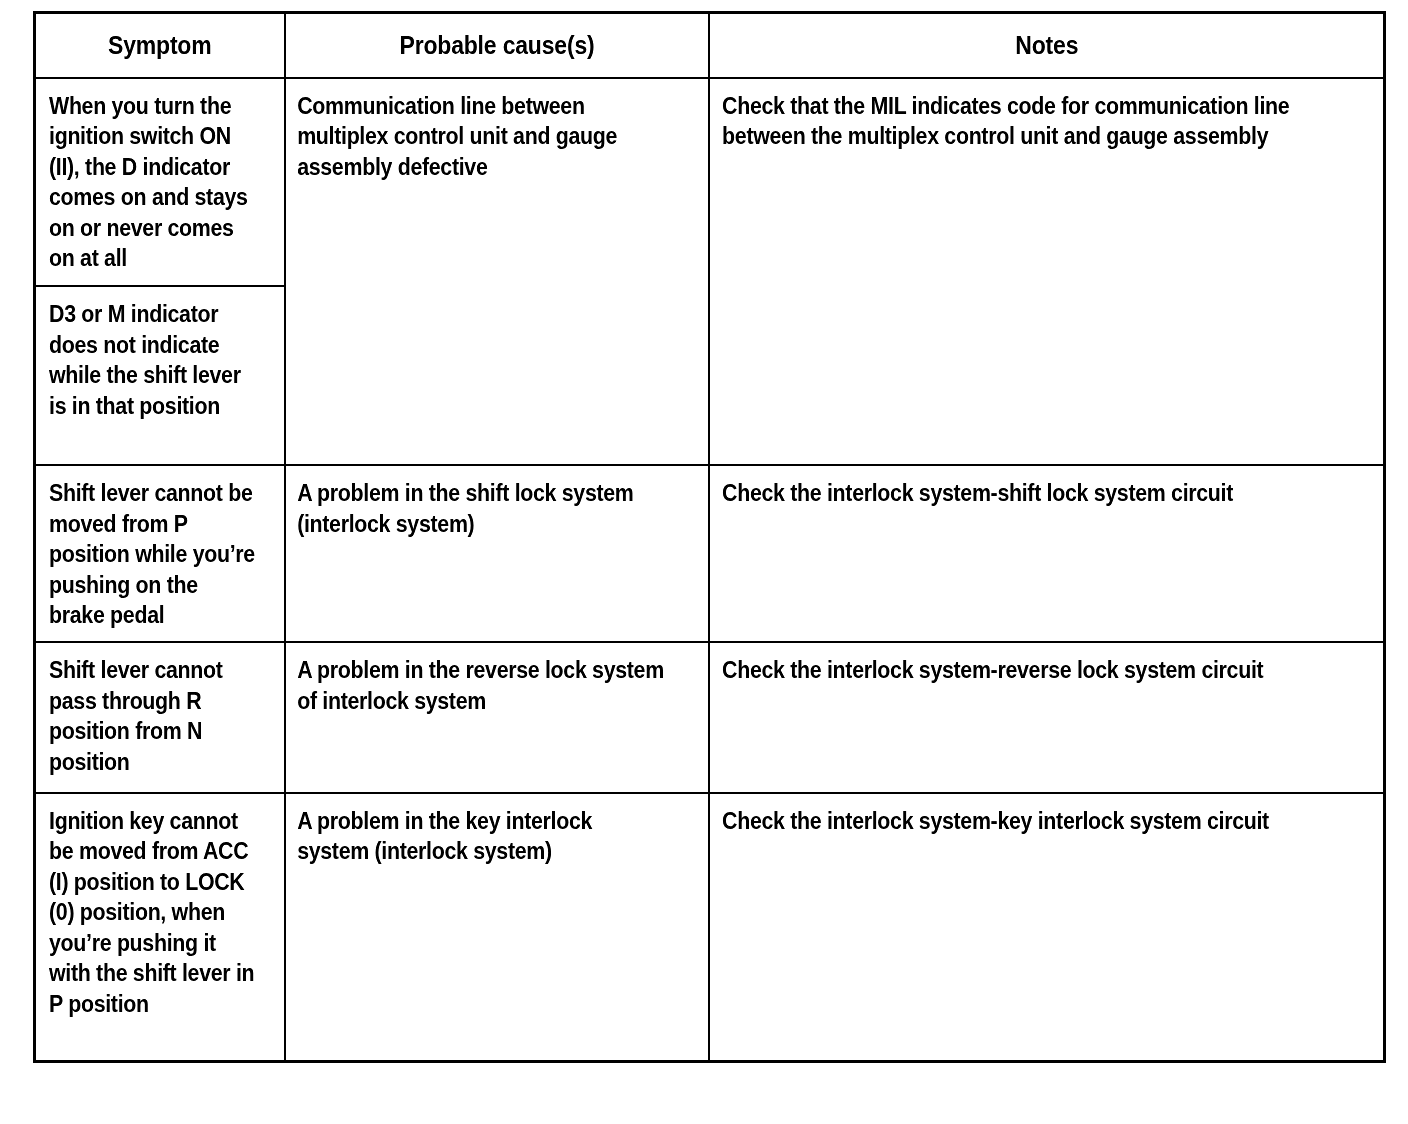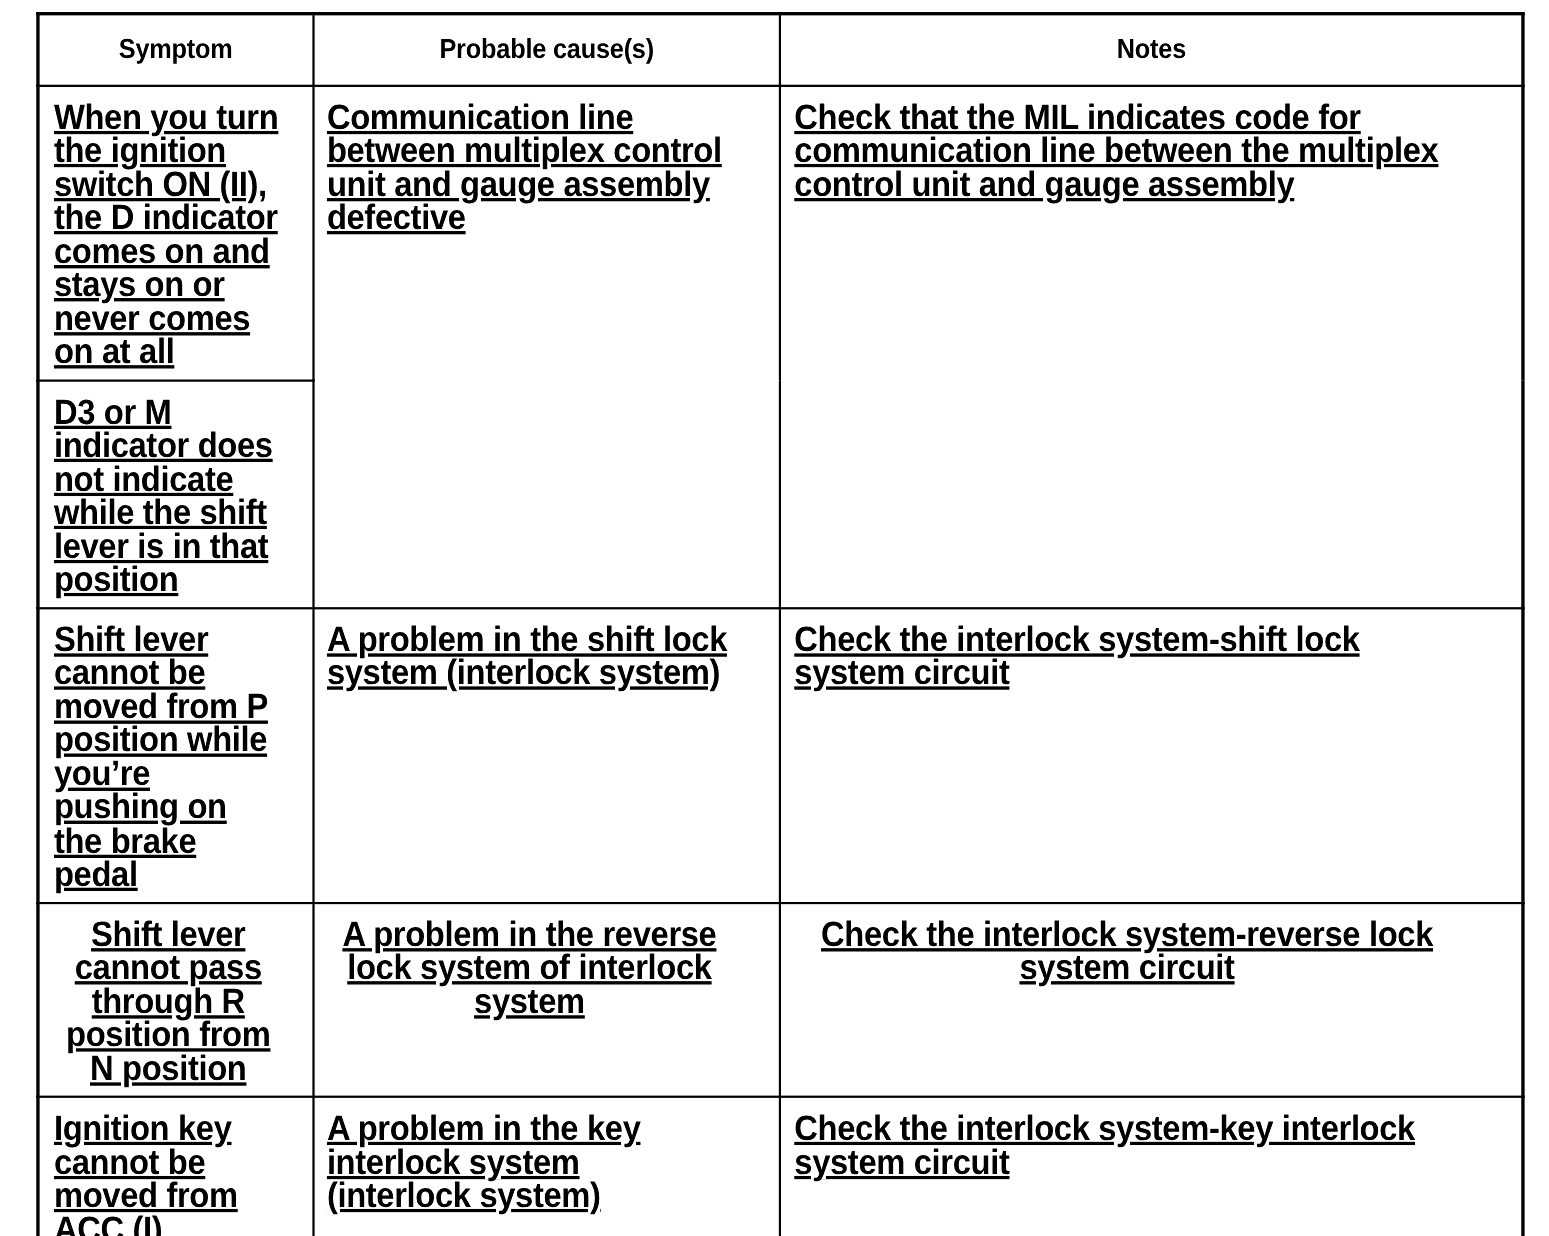--- a/index.html
+++ b/index.html
@@ -65,41 +65,40 @@
     font-stretch: condensed;
   }
   .head-cell-inner {
     display: block;
     padding: 0 6px;
     transform: scaleX(0.92);
   }
 
   
   td.cell {
-    font-size: 32px;
+    font-size: 23px;
     font-weight: bold;
     line-height: 30.5px;
     letter-spacing: -0.35px;
-    text-decoration: underline;
   }
   .cell-inner {
     display: block;
     padding: 12px 10px 10px 14px;
     transform: scaleX(0.93);
     transform-origin: left top;
     white-space: pre-line;
   }
   td.c2 .cell-inner { padding-left: 12px; padding-right: 14px; }
   td.c3 .cell-inner { padding-left: 13px; padding-right: 10px; }
 
   
   tr.r1a { height: 208px; }
   tr.r1b { height: 179px; }
   tr.r2  { height: 140px; }
-  tr.r3  { height: 150px; text-align: center; }
+  tr.r3  { height: 150px; }
   tr.r4  { height: 268px; padding-left: 40px; }
 
   
   td.span2 { }
 
   
   .scan {
     filter: contrast(118%);
   }
 </style>

